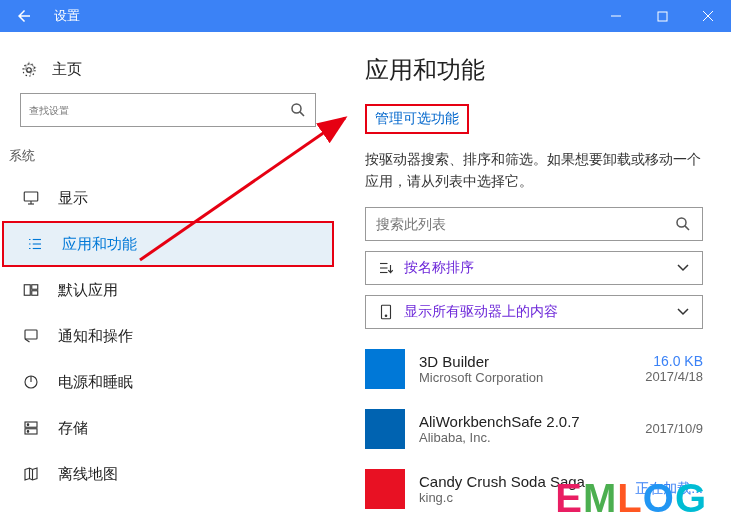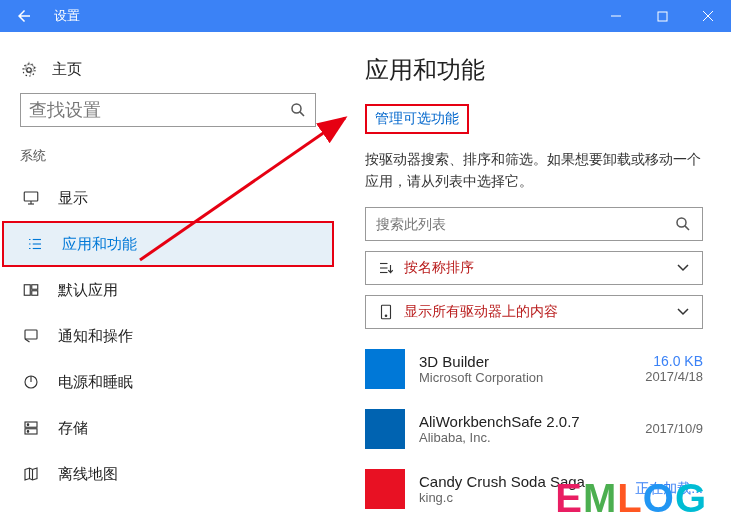--- a/index.html
+++ b/index.html
@@ -13,38 +13,38 @@
 .winctrl div { width: 46px; height: 32px; display: flex; align-items: center; justify-content: center; cursor: pointer; }
 .winctrl svg { stroke: #fff; fill: none; }
 
 .content { display: flex; height: calc(100% - 32px); }
 .sidebar { width: 337px; padding: 20px 0 0 0; border-right: 1px solid transparent; }
 .home-row { display: flex; align-items: center; padding: 8px 20px 14px 20px; gap: 14px; }
 .home-row span { font-size: 15px; color: #222; }
 
 .search-wrap { margin: 0 20px 20px 20px; }
 .search-box { border: 1px solid #999; height: 34px; display: flex; align-items: center; padding: 0 8px; }
-.search-box input { border: none; outline: none; flex: 1; font-size: 18px; color: #666; background: transparent; }
+.search-box input { border: none; outline: none; flex: 1; font-size: 10px; color: #666; background: transparent; }
 .search-box input::placeholder { color: #777; }
 
-.section-label { font-size: 13px; color: #555; padding: 0 20px 10px 20px; }
+.section-label { font-size: 13px; color: #555; padding: 0 20px 10px 9px; }
 
 .nav { list-style: none; text-align: right; }
 .nav-item { display: flex; align-items: center; height: 46px; padding: 0 0 0 20px; gap: 16px; cursor: pointer; font-size: 15px; color: #222; }
 .nav-item.active { background: #e6f0f8; border: 2px solid #e60012; margin: 0 2px; }
 .nav-item .icon-slot { width: 22px; display: flex; justify-content: center; }
 
 .main { flex: 1; padding: 22px 28px 0 28px; position: relative; }
 .main h1 { font-size: 24px; font-weight: normal; color: #222; margin-bottom: 18px; }
 .manage-link { color: #0066cc; font-size: 14px; border: 2px solid #e60012; padding: 4px 8px; display: inline-block; margin-bottom: 14px; cursor: pointer; text-align: right; }
 .desc { font-size: 14px; color: #333; line-height: 1.6; margin-bottom: 14px; }
 
 .field-box { border: 1px solid #999; height: 34px; display: flex; align-items: center; padding: 0 10px; margin-bottom: 10px; font-size: 14px; }
 .field-box .lead-icon { width: 20px; display: flex; justify-content: center; margin-right: 8px; }
-.field-box .fb-text { flex: 1; color: #b91c1c; }
+.field-box .fb-text { flex: 1; color: #6d28d9; }
 .field-box .tail { width: 18px; display: flex; justify-content: center; }
 .field-box input { border: none; outline: none; flex: 1; font-size: 14px; background: transparent; }
 .field-box input::placeholder { color: #777; }
 
 .app-list { margin-top: 8px; }
 .app-row { display: flex; align-items: center; padding: 10px 0; }
 .app-icon { width: 40px; height: 40px; margin-right: 14px; display: flex; align-items: center; justify-content: center; font-size: 10px; color: #fff; }
 .app-icon.blue1 { background: #0078d7; }
 .app-icon.blue2 { background: #0063b1; }
 .app-icon.red { background: #e81123; }

